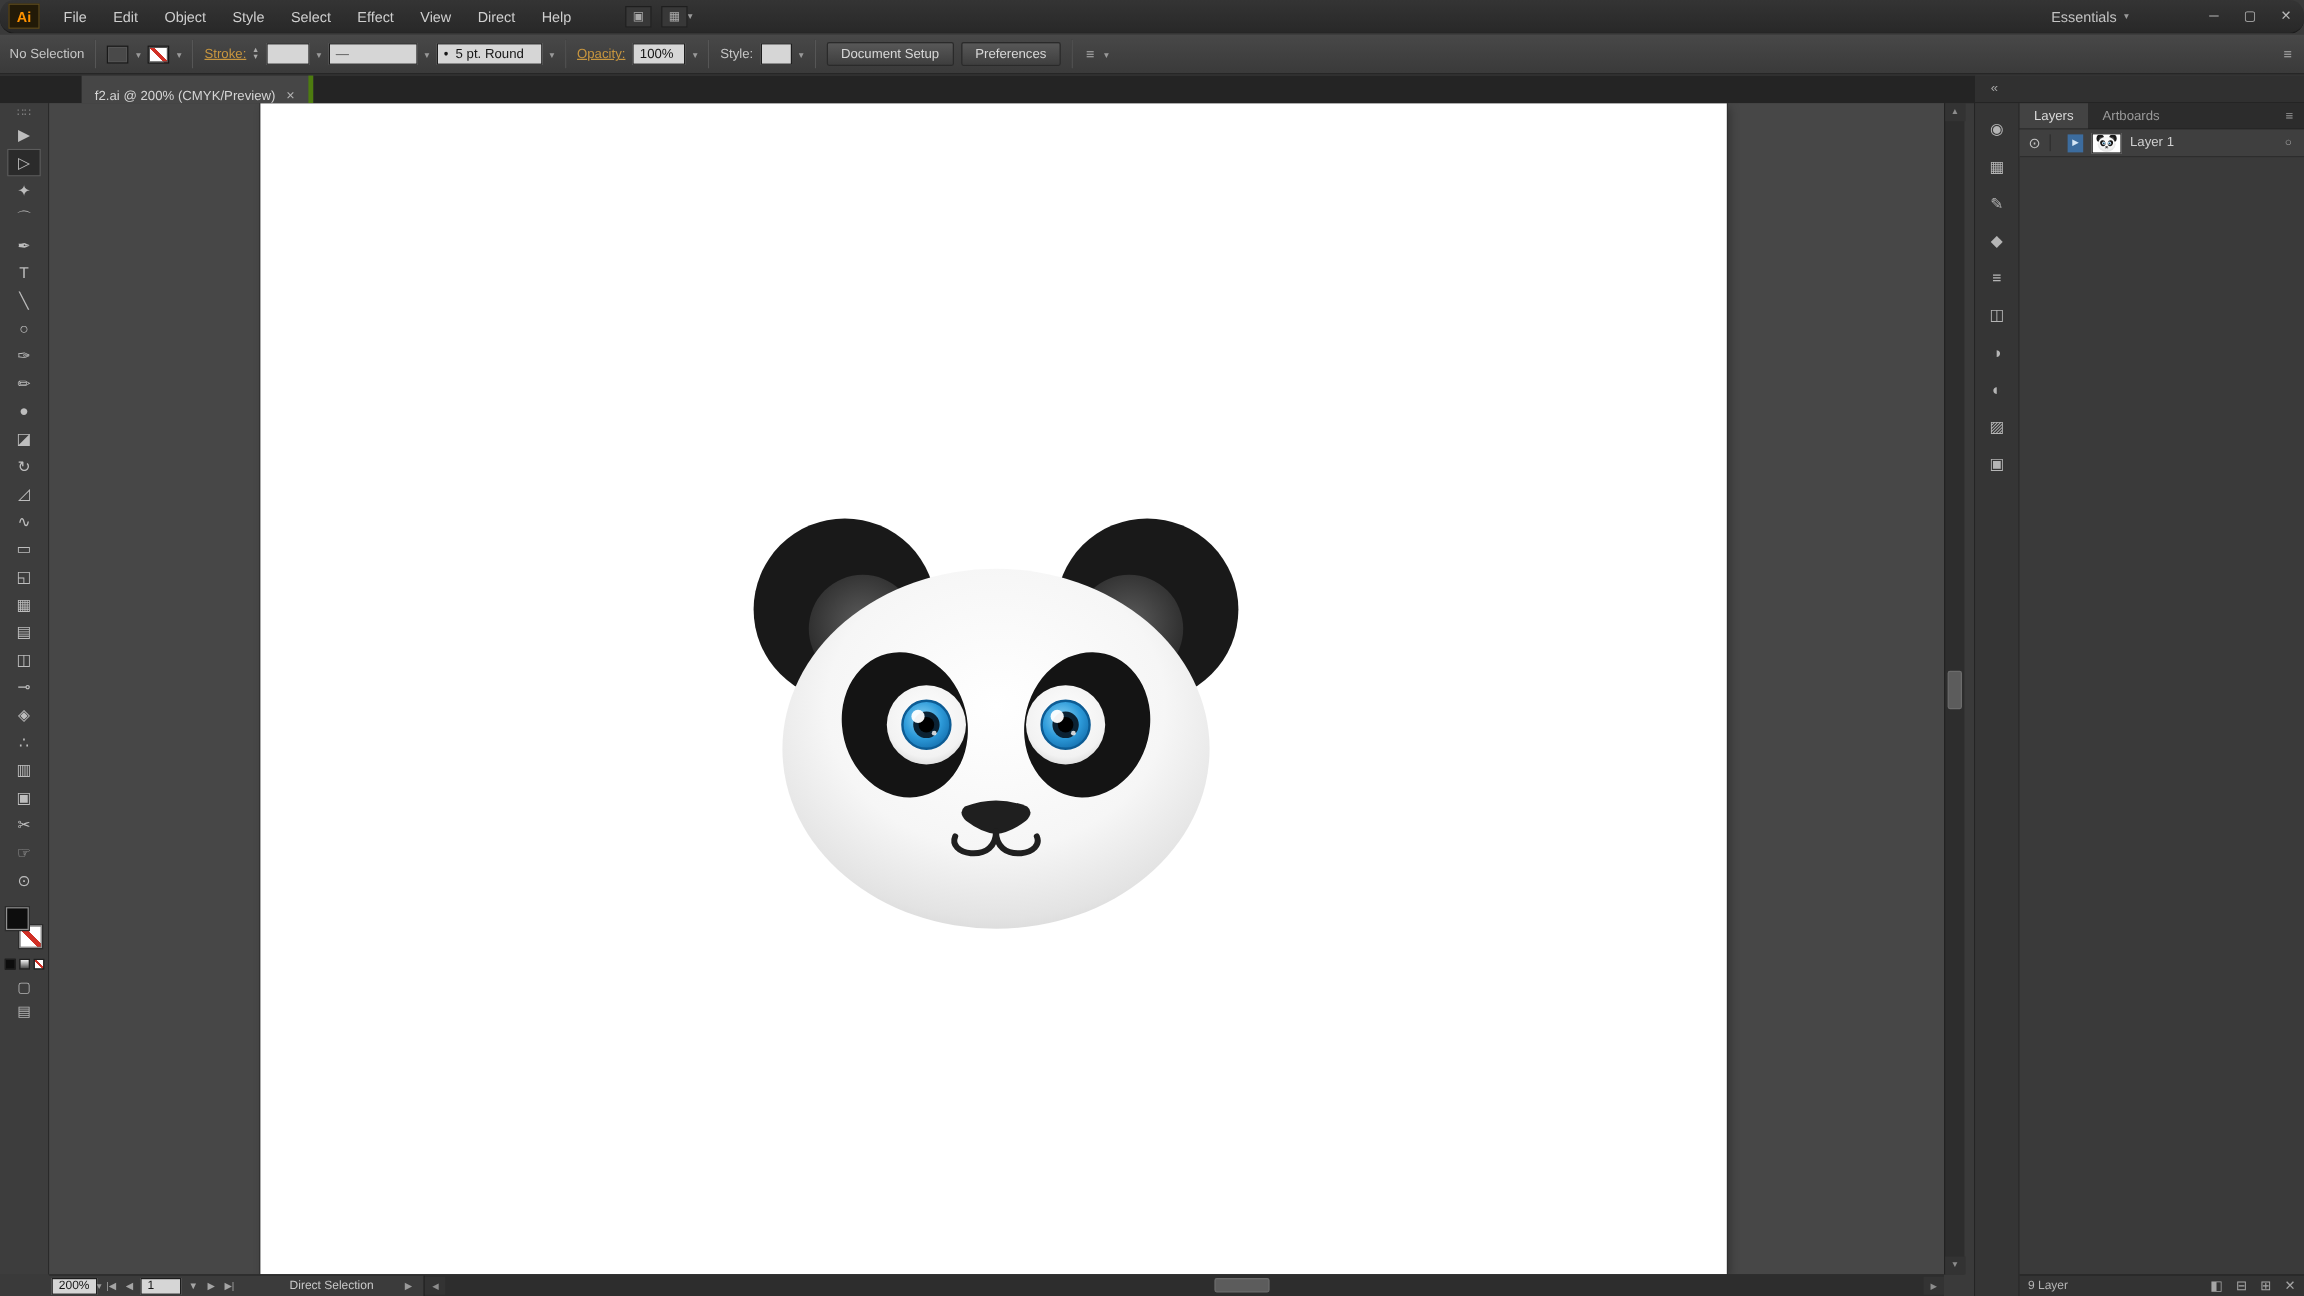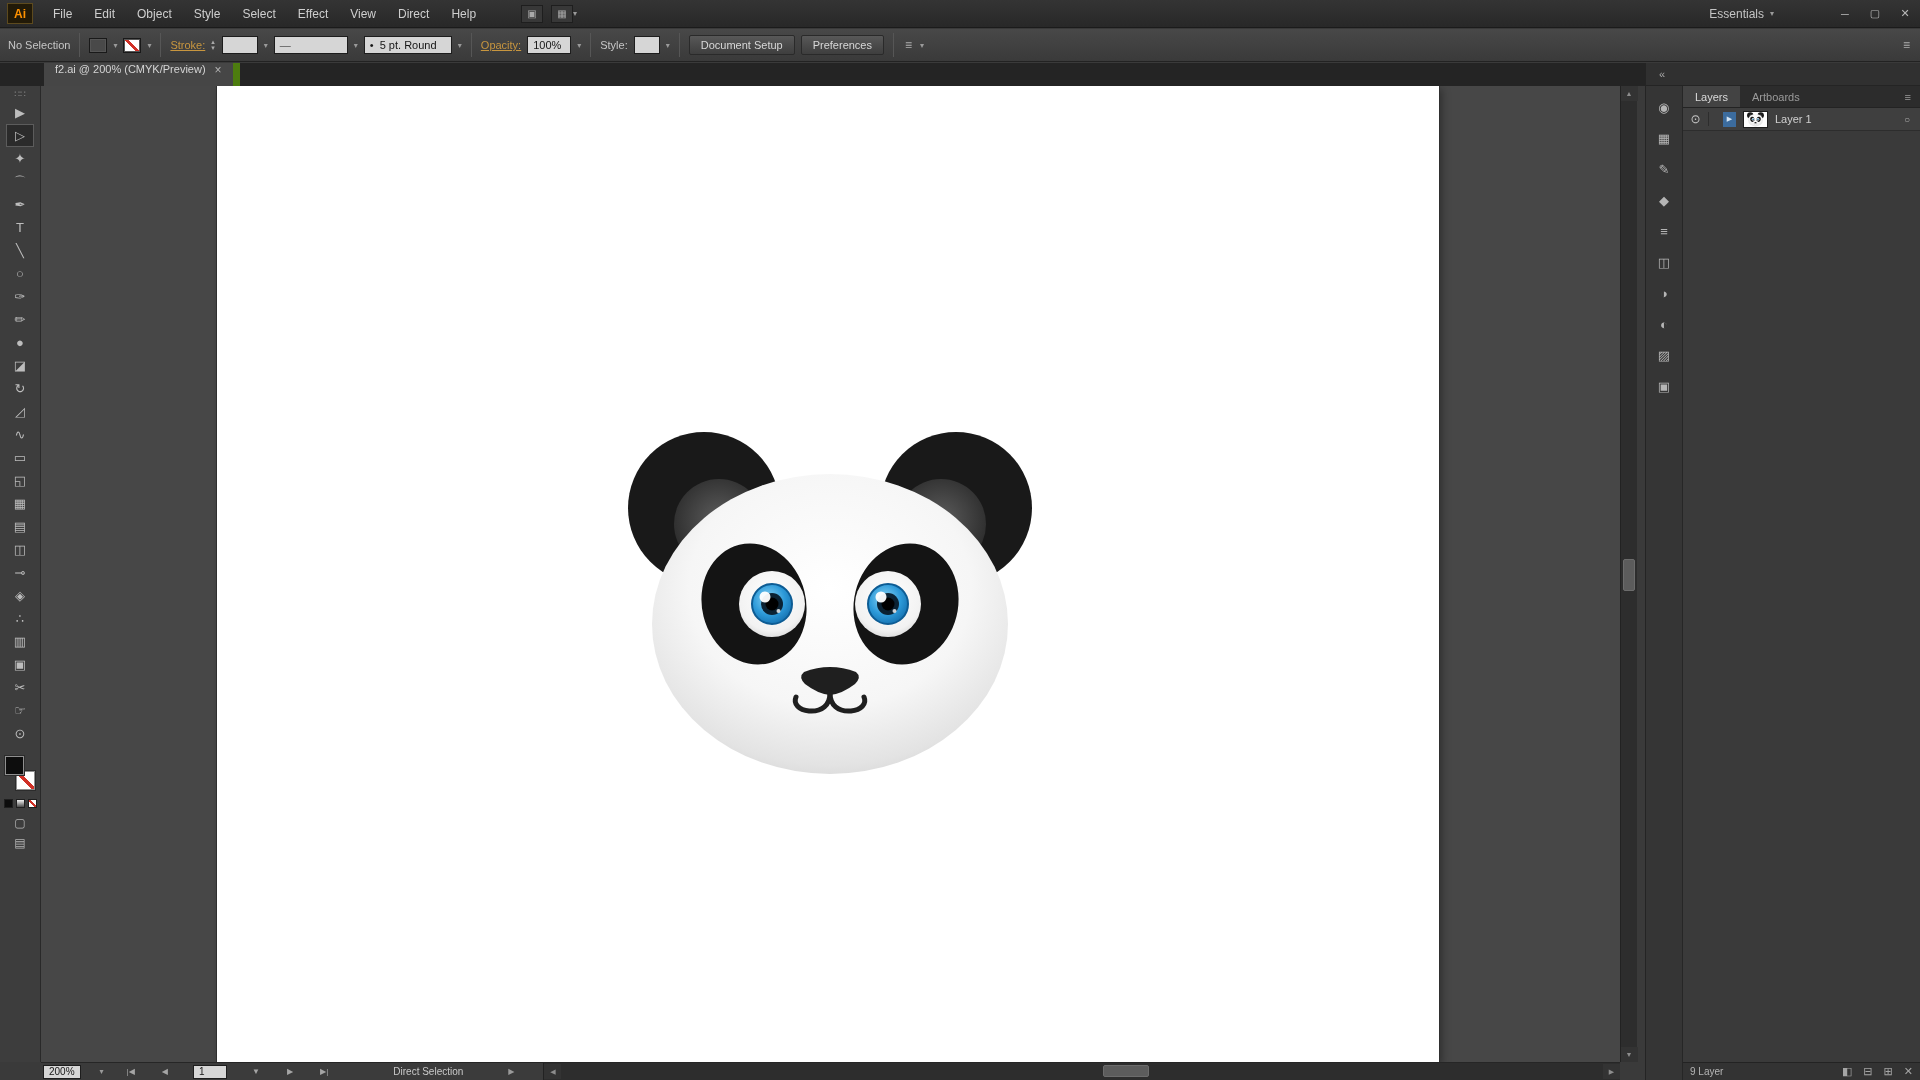--- a/index.html
+++ b/index.html
@@ -2,21 +2,21 @@
 <html><head>
 <meta charset="utf-8">
 <style>
   * { margin:0; padding:0; box-sizing:border-box; }
   html,body { width:1920px; height:1080px; background:#3a3a3a; font-family:"Liberation Sans",sans-serif; overflow:hidden; }
   .app { position:relative; width:1920px; height:1080px; background:#3a3a3a; color:#c8c8c8; font-size:11px; }
 
   
   .menu-bar { position:absolute; left:0; top:0; width:1920px; height:28px;
     background:linear-gradient(#343434,#282828); border-bottom:1px solid #1b1b1b;
-    display:flex; align-items:center; font-size:12px; color:#cfcfcf; }
+    display:flex; align-items:center; font-size:12px; color:#cfcfcf;border-radius:12px; }
   .ai-logo { width:26px; height:21px; margin:0 9px 0 7px; background:#221a08;
     border:1px solid #5d4a1e; color:#ff9200; font-weight:bold; font-size:12px;
     display:flex; align-items:center; justify-content:center; }
   .menu-item { padding:12px 11px; height:100%; display:flex; align-items:center; cursor:default; }
   .mb-icon { width:22px; height:18px; border:1px solid #1e1e1e; background:#383838;
     display:flex; align-items:center; justify-content:center; color:#a9a9a9; font-size:10px; margin-left:8px; }
   .mb-icons { display:flex; align-items:center; margin-left:26px; }
   .mb-right { margin-left:auto; display:flex; align-items:center; height:100%; }
   .workspace { display:flex; align-items:center; gap:6px; margin-right:56px; color:#c4c4c4; }
   .win-btn { width:30px; height:100%; display:flex; align-items:center; justify-content:center;
@@ -34,22 +34,22 @@
   .link-label { color:#c8963f; text-decoration:underline; }
   .field { height:18px; background:#d6d6d6; border:1px solid #1d1d1d; color:#161616;
     display:flex; align-items:center; padding:0 5px; }
   .stepper-arrows { display:flex; flex-direction:column; line-height:6px; font-size:7px; color:#aaa; margin-right:1px; }
   .btn { height:20px; padding:0 11px; background:linear-gradient(#585858,#3e3e3e);
     border:1px solid #2a2a2a; border-radius:2px; color:#d8d8d8; display:flex; align-items:center; }
   .cb-icon { color:#b0b0b0; font-size:12px; padding:0 2px; }
 
   
   .tab-bar { position:absolute; left:0; top:63px; width:1645px; height:23px; background:#242424; display:flex; align-items:flex-end; }
-  .doc-tab { margin-left:44px; height:23px; background:#464646; border-right:7px solid #4d7c0f;
-    display:flex; align-items:flex-start; gap:9px; padding:0 11px; color:#d4d4d4; font-size:11px; }
+  .doc-tab { margin-left:68px; height:23px; background:#464646; border-right:4px solid #4d7c0f;
+    display:flex; align-items:flex-end; gap:9px; padding:0 11px; color:#d4d4d4; font-size:11px; }
   .tab-close { color:#b2b2b2; font-size:12px; }
 
   
   .toolbar { position:absolute; left:0; top:86px; width:41px; height:976px; background:#3d3d3d;
     border-right:1px solid #292929; display:flex; flex-direction:column; align-items:center; padding-top:3px; }
   .drag-handle { color:#8b8b8b; font-size:9px; height:12px; line-height:10px; }
   .tool { width:28px; height:23px; display:flex; align-items:center; justify-content:center;
     color:#bdbdbd; font-size:13px; }
   .tool.active { background:#2b2b2b; border:1px solid #5c5c5c; }
   .tool-wells { position:relative; width:32px; height:36px; margin-top:10px; }
@@ -76,21 +76,21 @@
   .v-scrollbar { position:absolute; left:1620px; top:86px; width:17px; height:976px; background:#2d2d2d;
     border-left:1px solid #222; display:flex; flex-direction:column; align-items:center; }
   .sb-btn { width:17px; height:15px; display:flex; align-items:center; justify-content:center;
     color:#8d8d8d; font-size:7px; background:#333; }
   .v-track { position:relative; flex:1; width:100%; }
   .v-thumb { position:absolute; left:2px; top:458px; width:12px; height:32px; background:#5c5c5c;
     border:1px solid #6c6c6c; border-radius:2px; }
 
   
   .bottom-row { position:absolute; left:41px; top:1062px; width:1579px; height:18px; background:#3b3b3b;
-    border-top:1px solid #262626; display:flex; align-items:center; font-size:10px; color:#c2c2c2;gap:19px; }
+    border-top:1px solid #262626; display:flex; align-items:center; font-size:10px; color:#c2c2c2; }
   .zoom-field { height:14px; margin-left:2px; font-size:10px; }
   .nav-btn { padding:0 4px; color:#a5a5a5; font-size:8px; }
   .artboard-field { height:14px; width:34px; margin:0 2px; font-size:10px; justify-content:flex-start; }
   .statusbar-text { margin-left:42px; color:#c9c9c9; }
   .status-expand { margin-left:26px; color:#9a9a9a; font-size:8px; }
   .h-scroll { flex:1; height:100%; margin-left:10px; background:#2d2d2d; border-left:1px solid #222;
     display:flex; align-items:center; position:relative; }
   .h-track { position:relative; flex:1; height:100%; }
   .h-thumb { position:absolute; left:52%; top:2px; width:46px; height:12px; background:#5c5c5c;
     border:1px solid #6c6c6c; border-radius:2px; }

